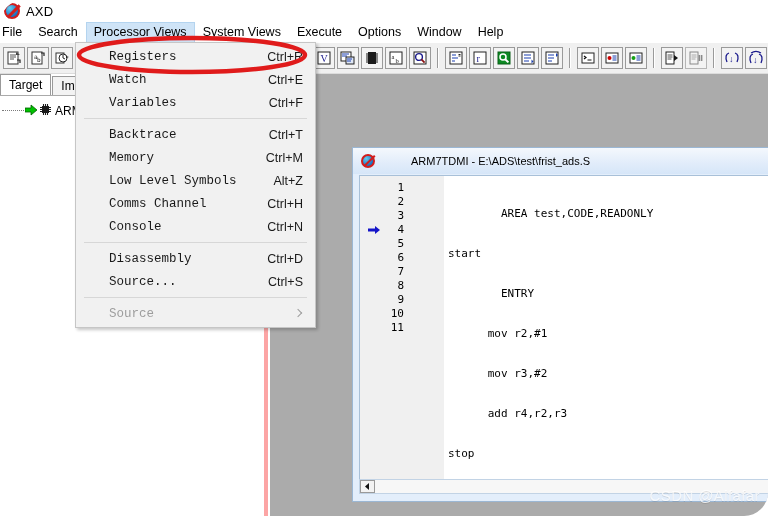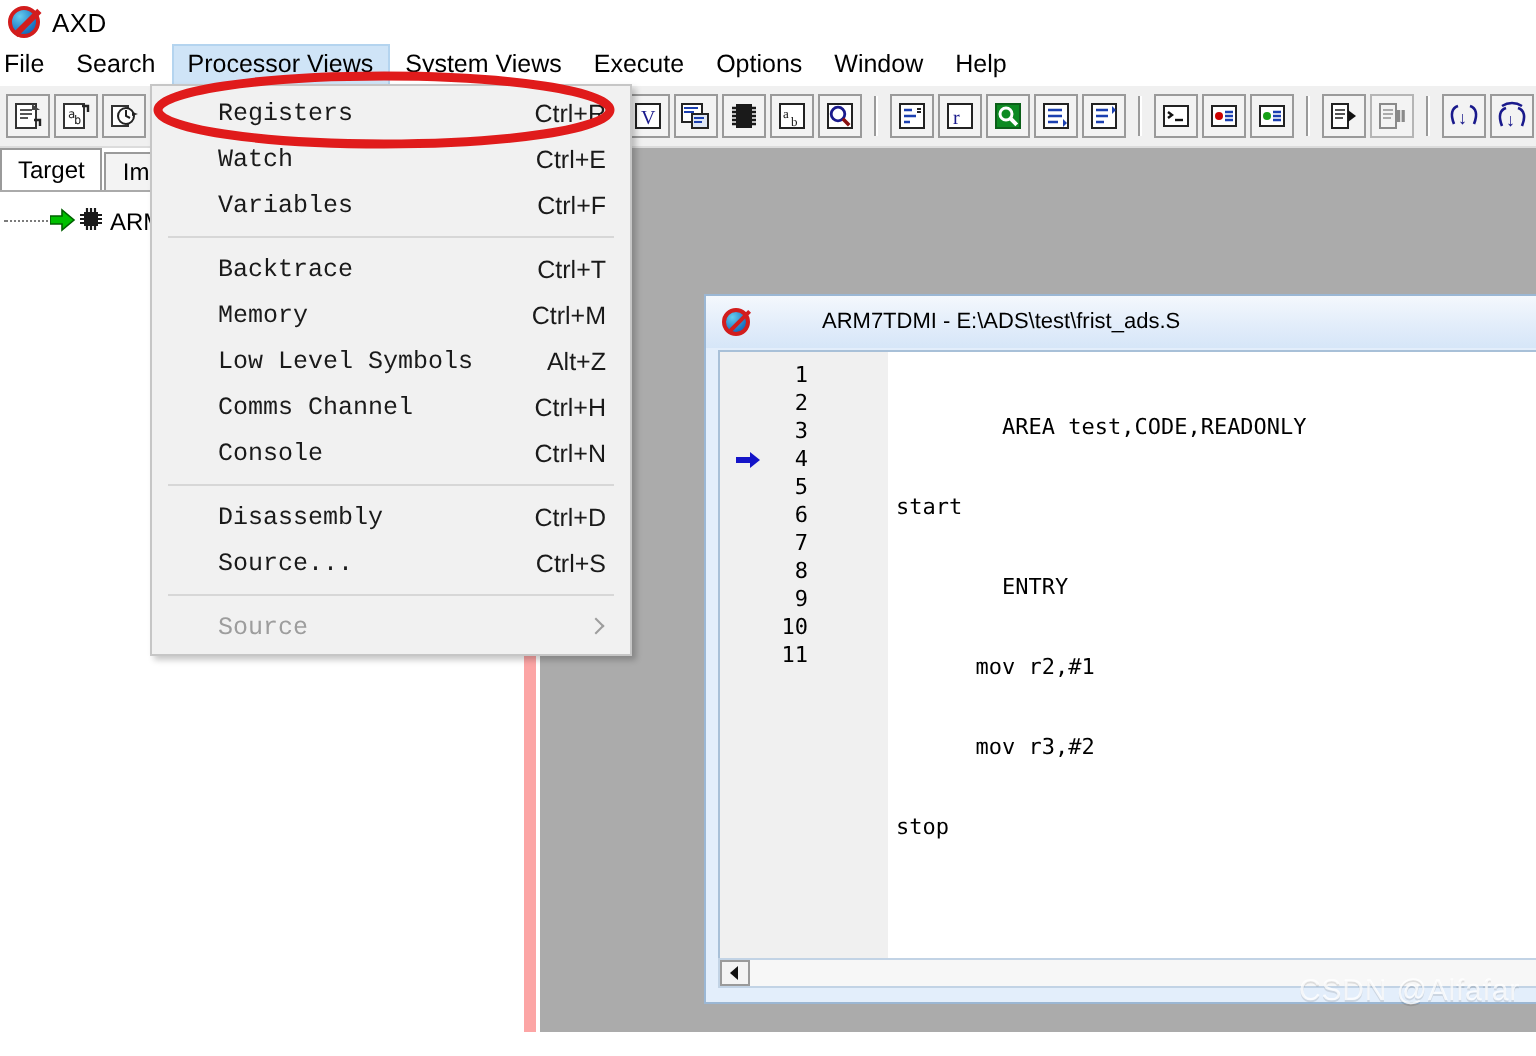--- a/index.html
+++ b/index.html
@@ -17,20 +17,21 @@
     position: relative;
   }
 
   
   #app {
     position: absolute;
     left: 0; top: 0;
     width: 768px; height: 516px;
     background: #ffffff;
     overflow: hidden;
+    border-radius: 24px;
   }
 
   
   .titlebar {
     position: absolute;
     left: 0; top: 0;
     width: 768px; height: 22px;
     background: #ffffff;
     display: flex;
     align-items: center;
@@ -127,21 +128,21 @@
   }
   .tb-btn svg { display: block; }
 
   
   .leftpanel {
     position: absolute;
     left: 0; top: 74px;
     width: 268px; height: 454px;
     background: #ffffff;
     box-sizing: border-box;
-    border-right: 6px solid #fca5a5;
+    border-right: 4px solid #fca5a5;
   }
   .tabstrip {
     height: 21px;
     display: flex;
     align-items: flex-end;
     border-bottom: 1px solid #aaa;
     background: #ffffff;
   }
   .tab {
     height: 19px;
@@ -616,20 +617,21 @@
             <div class="gline"><span>9</span></div>
             <div class="gline"><span>10</span></div>
             <div class="gline"><span>11</span></div>
           </div>
           <div class="code">
             <div class="cline">        AREA test,CODE,READONLY</div>
             <div class="cline">start</div>
             <div class="cline">        ENTRY</div>
             <div class="cline">      mov r2,#1</div>
             <div class="cline">      mov r3,#2</div>
+            <div class="cline">      add r4,r2,r3</div>
             <div class="cline">stop</div>
             
             
             
             
           </div>
         </div>
       </div>
 
       <div class="hscroll">

